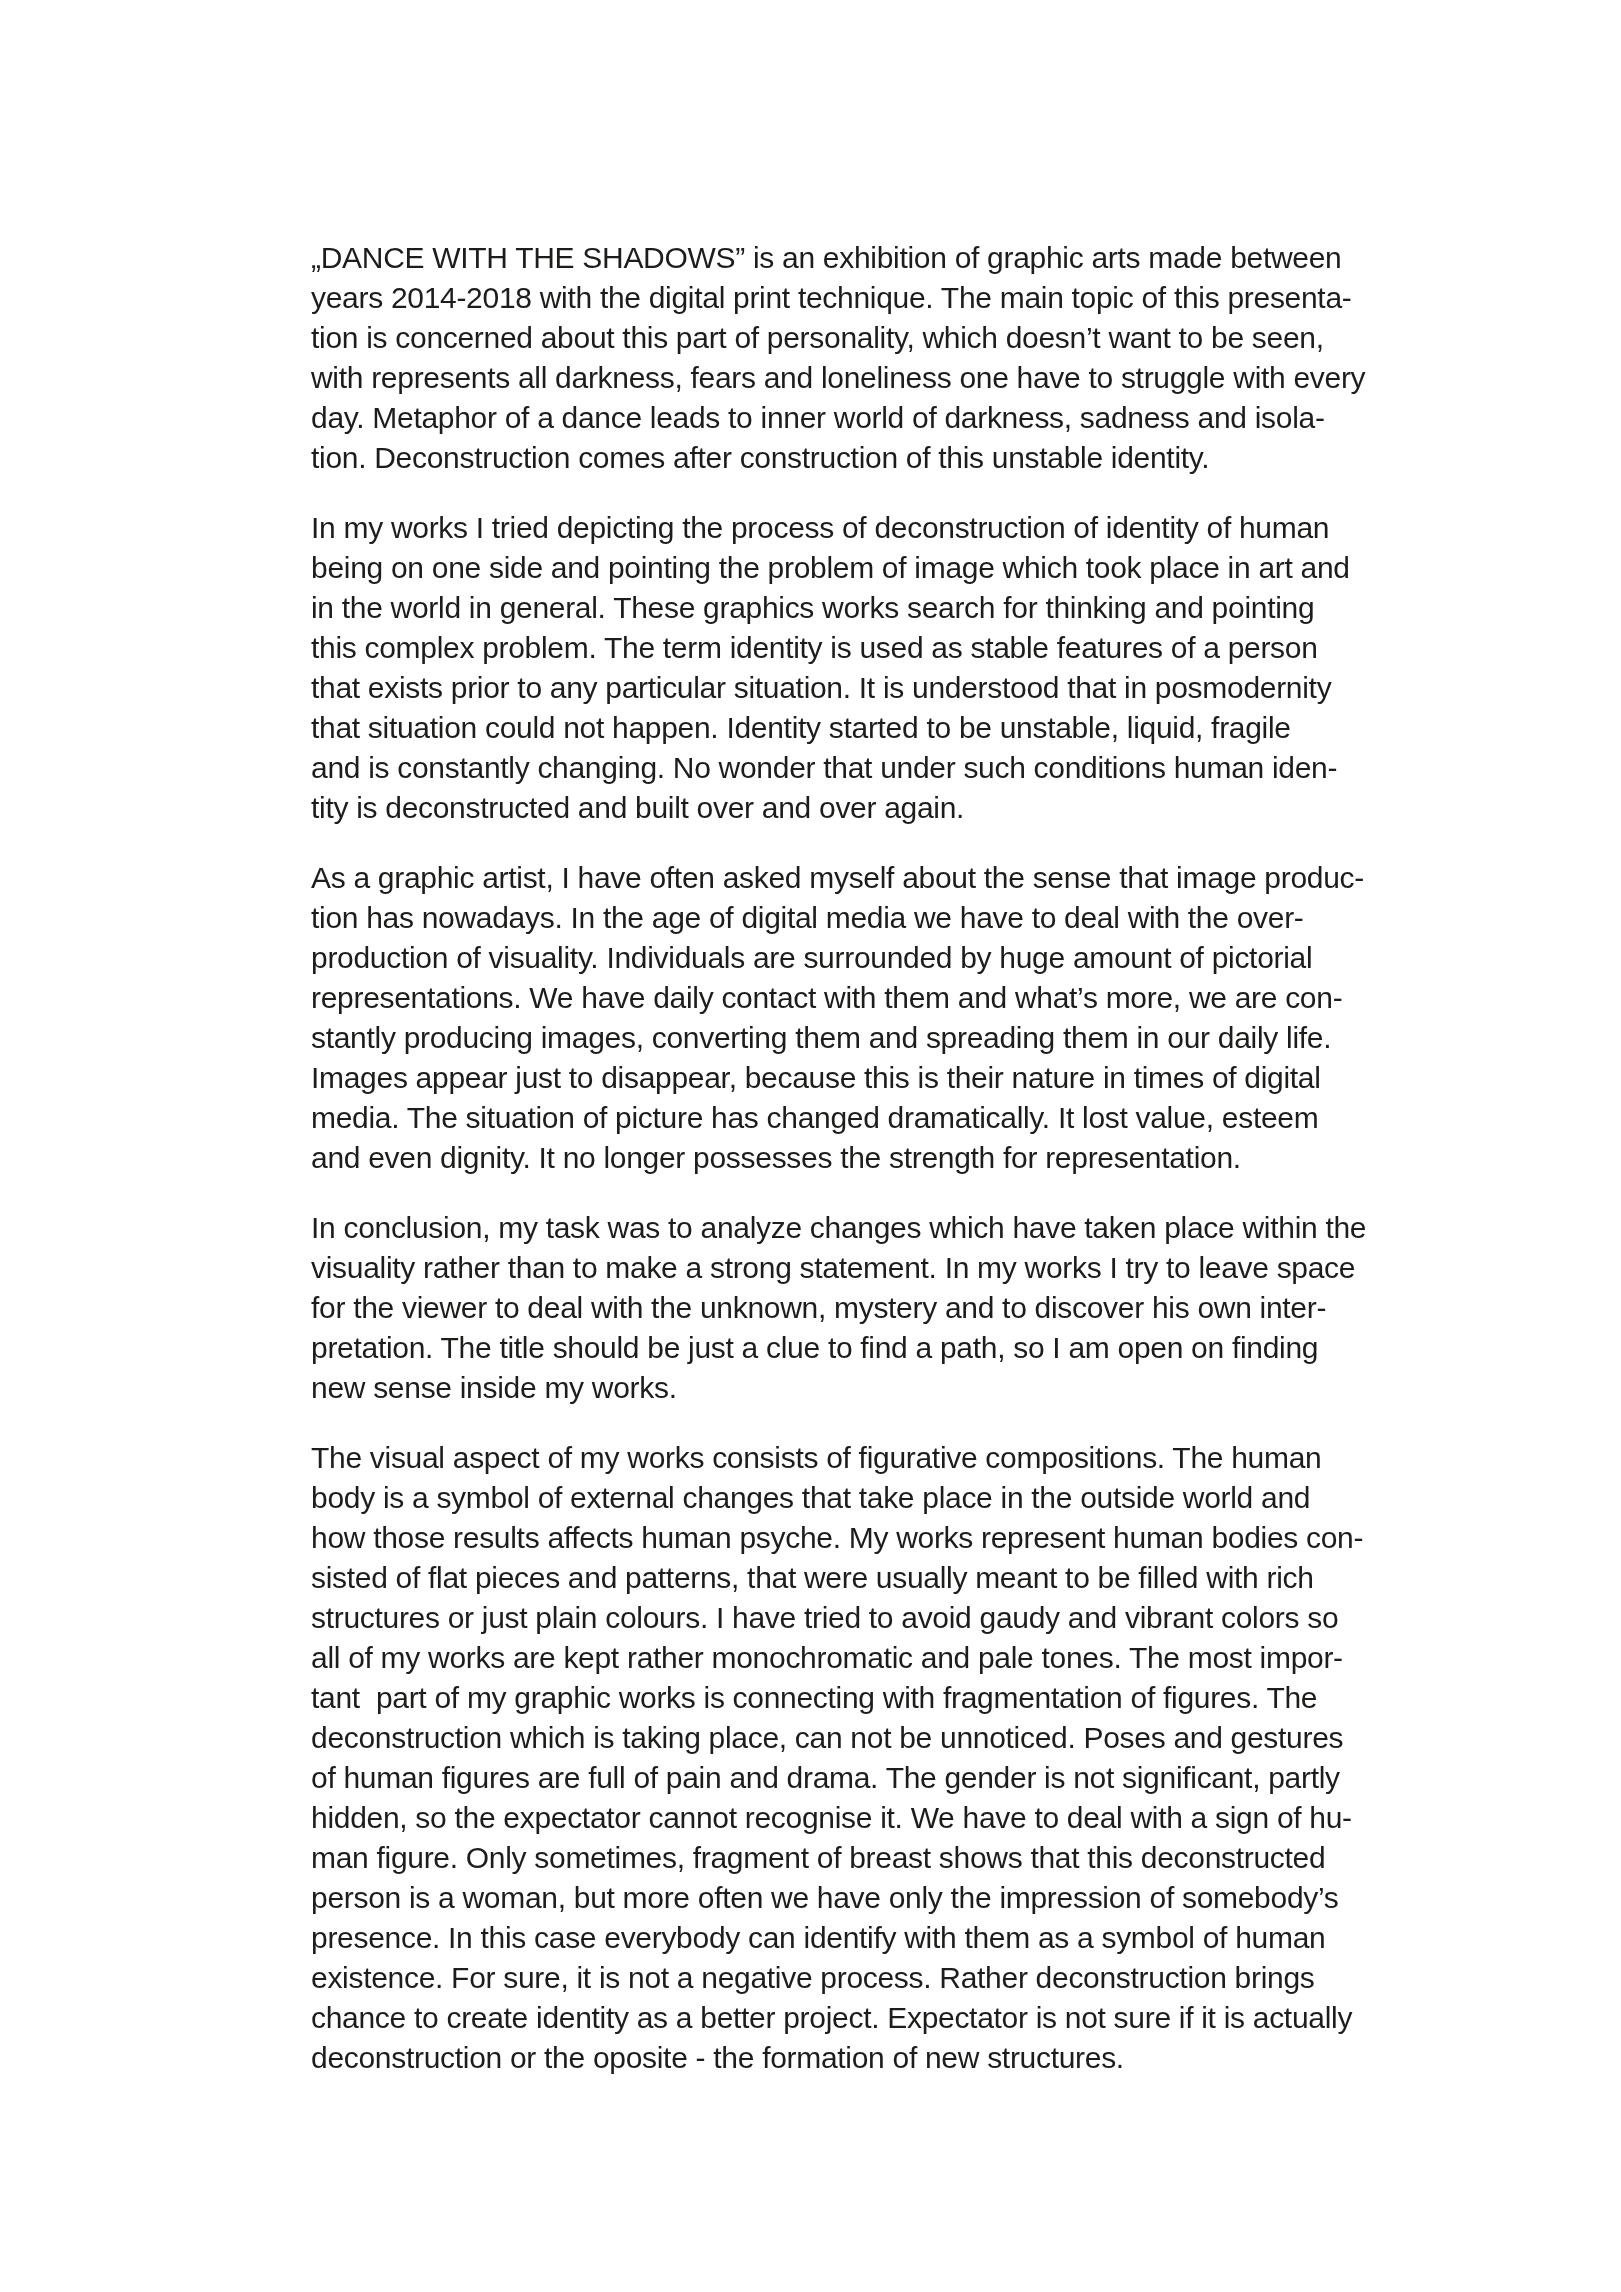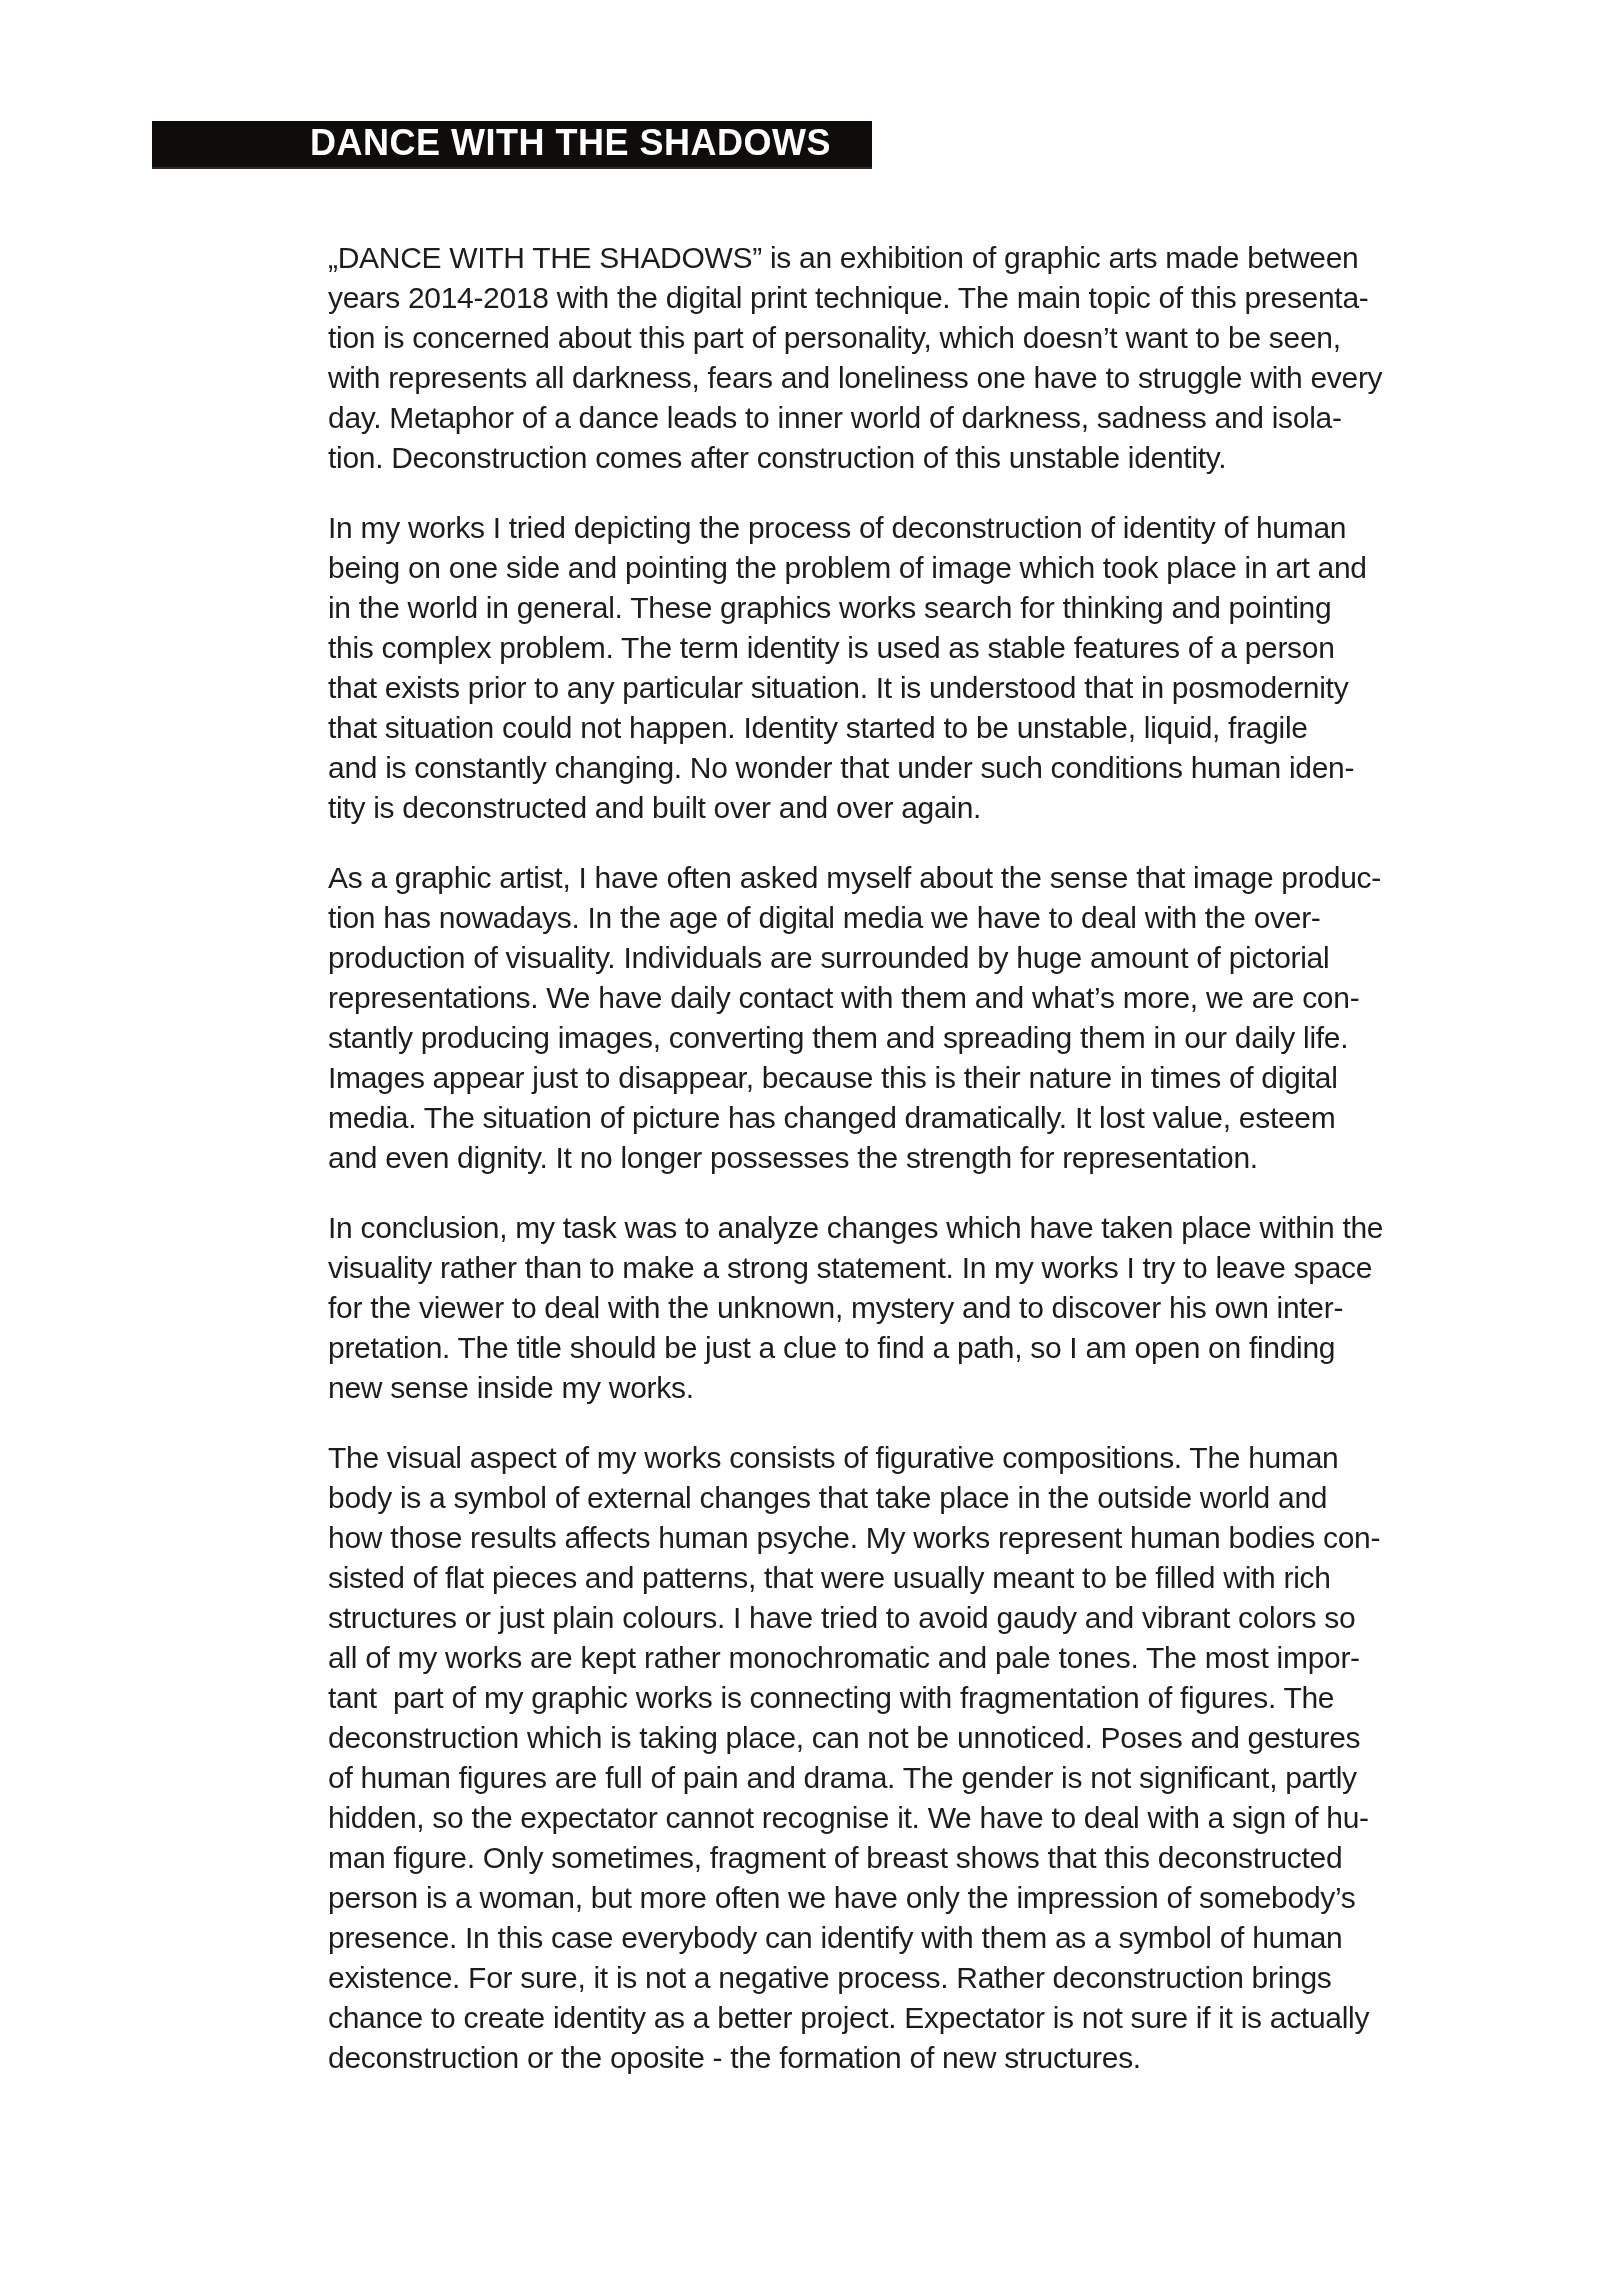--- a/index.html
+++ b/index.html
@@ -33,42 +33,39 @@
     color: #ffffff;
     font-size: 36px;
     font-weight: 700;
     letter-spacing: 0.5px;
     white-space: pre;
     line-height: 1;
     padding-bottom: 2.9px;
   }
   .body-column {
     position: absolute;
-    left: 328px;
+    left: 311px;
     top: 238px;
     width: 1122px;
     color: #1d1d1b;
   }
   .paragraph {
     margin: 0 0 30px 0;
     font-size: 30px;
     font-weight: 400;
     letter-spacing: -0.3px;
     line-height: 40px;
     white-space: pre;
   }
 </style>
 </head>
 <body>
 
 <div class="page">
 
-  <div class="title-bar">
-    <span class="title-text">DANCE WITH THE SHADOWS</span>
-  </div>
 
   <div class="body-column">
     <p class="paragraph">„DANCE WITH THE SHADOWS” is an exhibition of graphic arts made between
 years 2014-2018 with the digital print technique. The main topic of this presenta-
 tion is concerned about this part of personality, which doesn’t want to be seen,
 with represents all darkness, fears and loneliness one have to struggle with every
 day. Metaphor of a dance leads to inner world of darkness, sadness and isola-
 tion. Deconstruction comes after construction of this unstable identity.</p>
     <p class="paragraph">In my works I tried depicting the process of deconstruction of identity of human
 being on one side and pointing the problem of image which took place in art and

